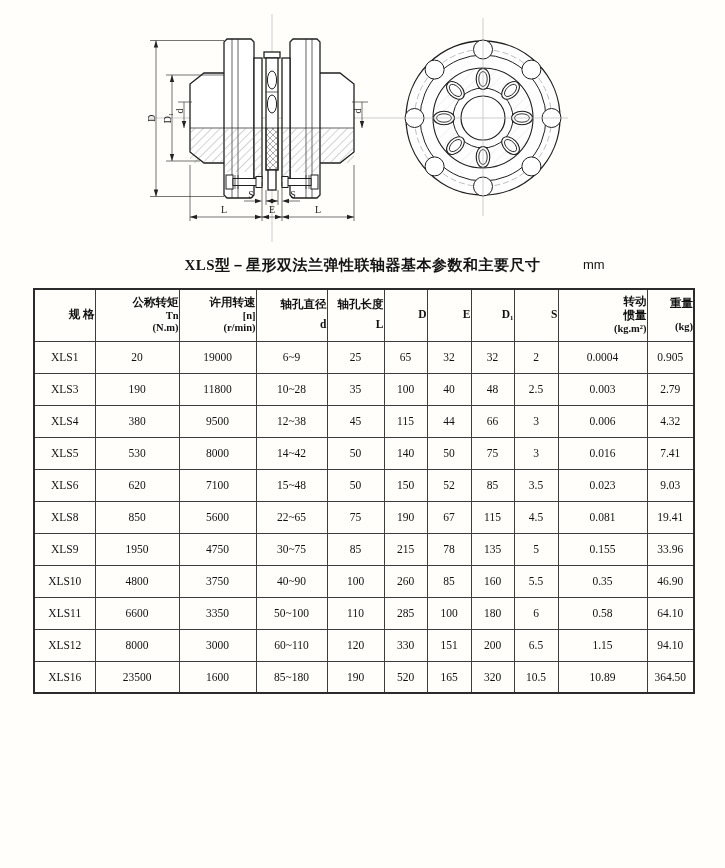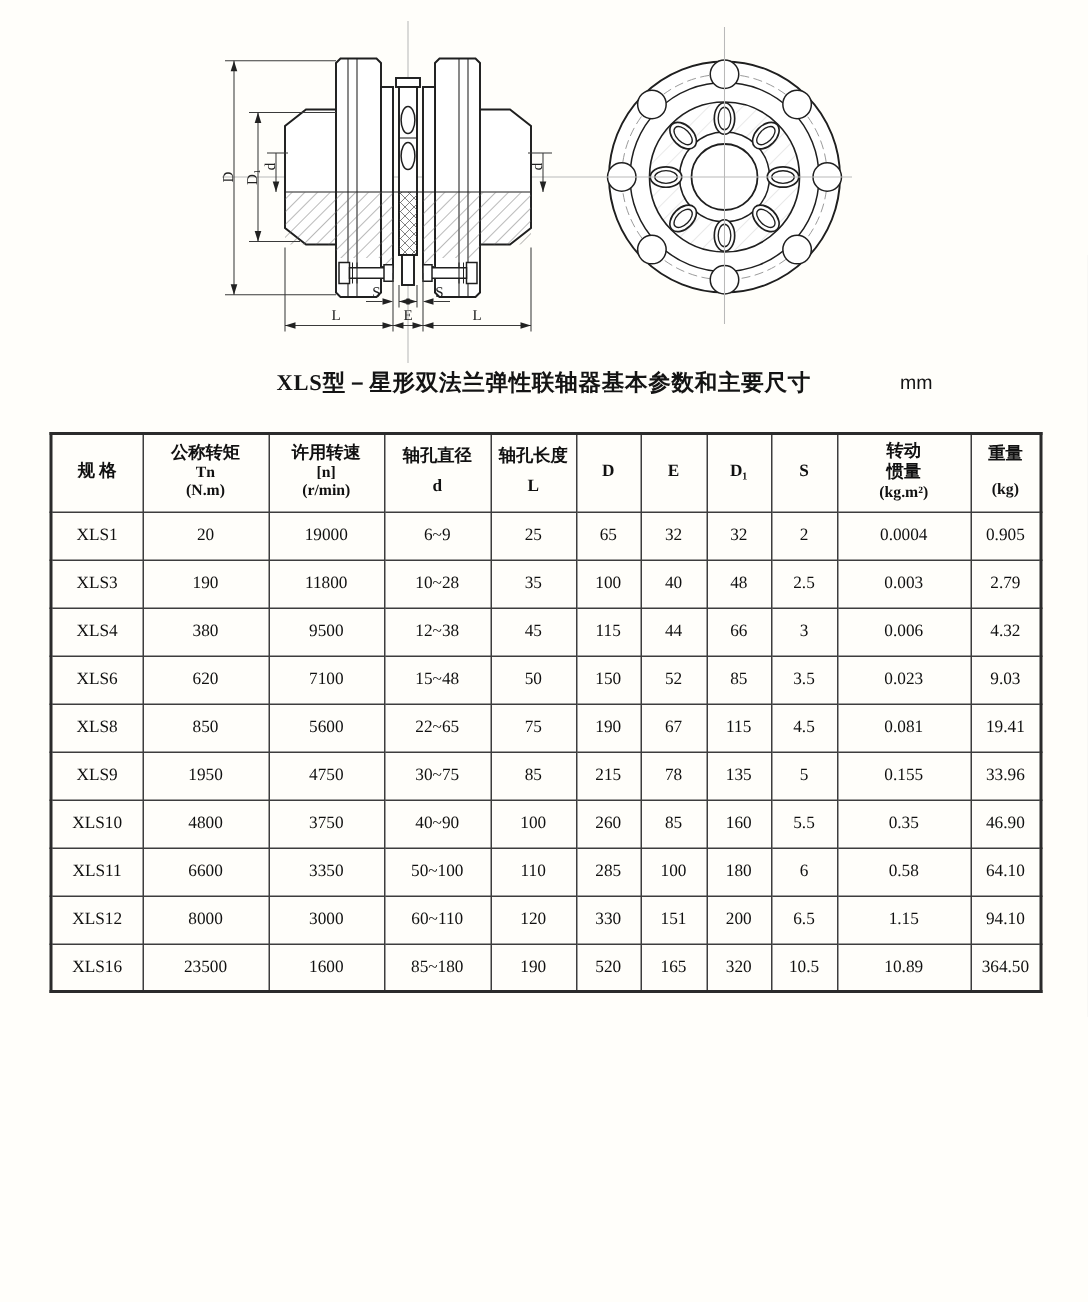--- a/index.html
+++ b/index.html
@@ -12,31 +12,31 @@
   .ol{fill:#ffffff;stroke:#1f1f1f;stroke-width:1.3;}
   .ol2{fill:#ffffff;stroke:#1f1f1f;stroke-width:1;}
   .nofill{fill:none;}
   .thin{fill:none;stroke:#1f1f1f;stroke-width:0.7;}
   .dim{fill:none;stroke:#3a3a3a;stroke-width:0.7;}
   .arr{fill:#222;stroke:none;}
   .dimtxt{font-family:"Liberation Serif","DejaVu Serif",serif;font-size:10px;fill:#222;}
   .boltc{fill:none;stroke:#8f8f8f;stroke-width:0.6;stroke-dasharray:6 3;}
 
   
-  .title-row{position:absolute;left:0;top:246px;width:591px;height:24px;}
+  .title-row{position:absolute;left:0;top:256px;width:591px;height:24px;}
   .doc-title{position:absolute;left:0;width:725px;text-align:center;font-size:15px;font-weight:bold;color:#141414;letter-spacing:0.5px;}
-  .unit{position:absolute;left:583px;top:1px;font-size:13px;color:#141414;font-family:"Liberation Sans","DejaVu Sans",sans-serif;margin-left:17px;}
+  .unit{position:absolute;left:583px;top:1px;font-size:13px;color:#141414;font-family:"Liberation Sans","DejaVu Sans",sans-serif;}
 
   
   table.spec{position:absolute;left:33px;top:288px;width:660px;border-collapse:collapse;table-layout:fixed;
              border:2px solid #2b2b2b;font-size:11.5px;color:#111;}
   table.spec th,table.spec td{border:1px solid #3d3d3d;text-align:center;vertical-align:middle;padding:0;}
   table.spec thead tr{height:52px;}
   table.spec tbody tr{height:32px;}
-  .hl{line-height:1.2;font-size:11.5px;}
+  .hl{line-height:1.2;font-size:11.5px;text-align:right;}
   .hl.sub{font-size:10.5px;}
   .gap-top{margin-top:6px;}
   .big-gap{margin-top:11px;}
 </style>
 </head>
 <body>
 
 <div class="page">
 
   <svg class="drawing" viewBox="0 0 725 248">
@@ -314,20 +314,33 @@
           <td>12~38</td>
           <td>45</td>
           <td>115</td>
           <td>44</td>
           <td>66</td>
           <td>3</td>
           <td>0.006</td>
           <td>4.32</td>
         </tr>
         <tr>
+          <td>XLS5</td>
+          <td>530</td>
+          <td>8000</td>
+          <td>14~42</td>
+          <td>50</td>
+          <td>140</td>
+          <td>50</td>
+          <td>75</td>
+          <td>3</td>
+          <td>0.016</td>
+          <td>7.41</td>
+        </tr>
+        <tr>
           <td>XLS6</td>
           <td>620</td>
           <td>7100</td>
           <td>15~48</td>
           <td>50</td>
           <td>150</td>
           <td>52</td>
           <td>85</td>
           <td>3.5</td>
           <td>0.023</td>

